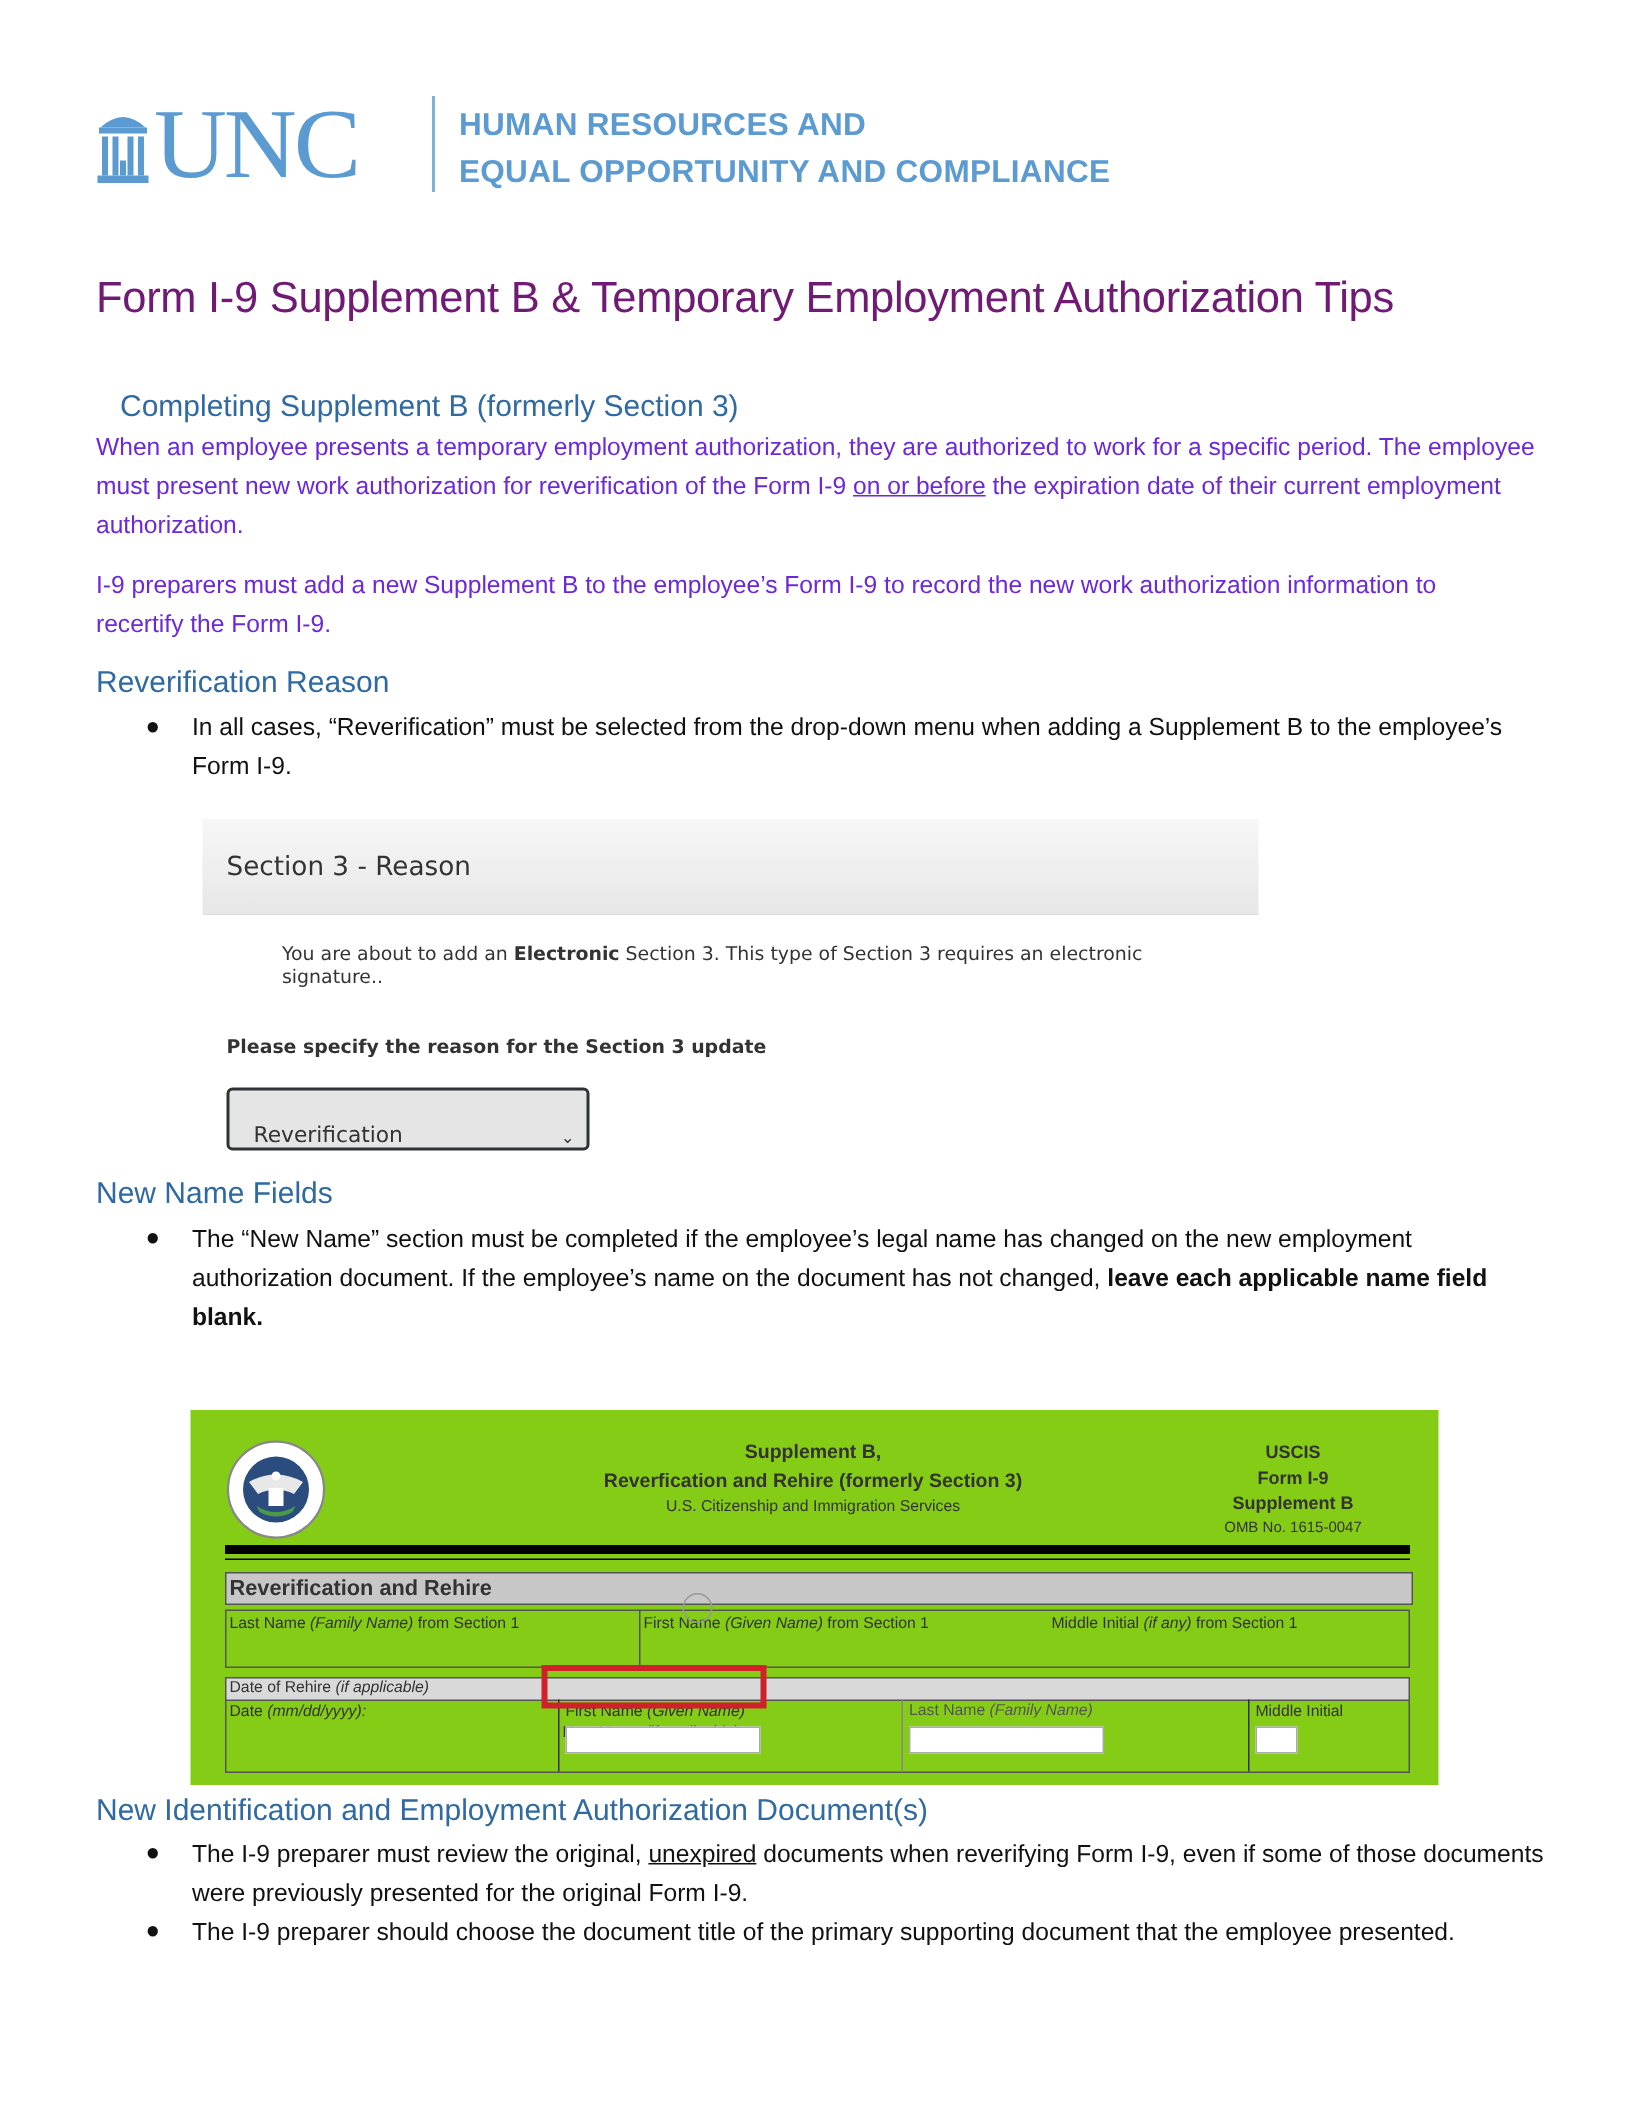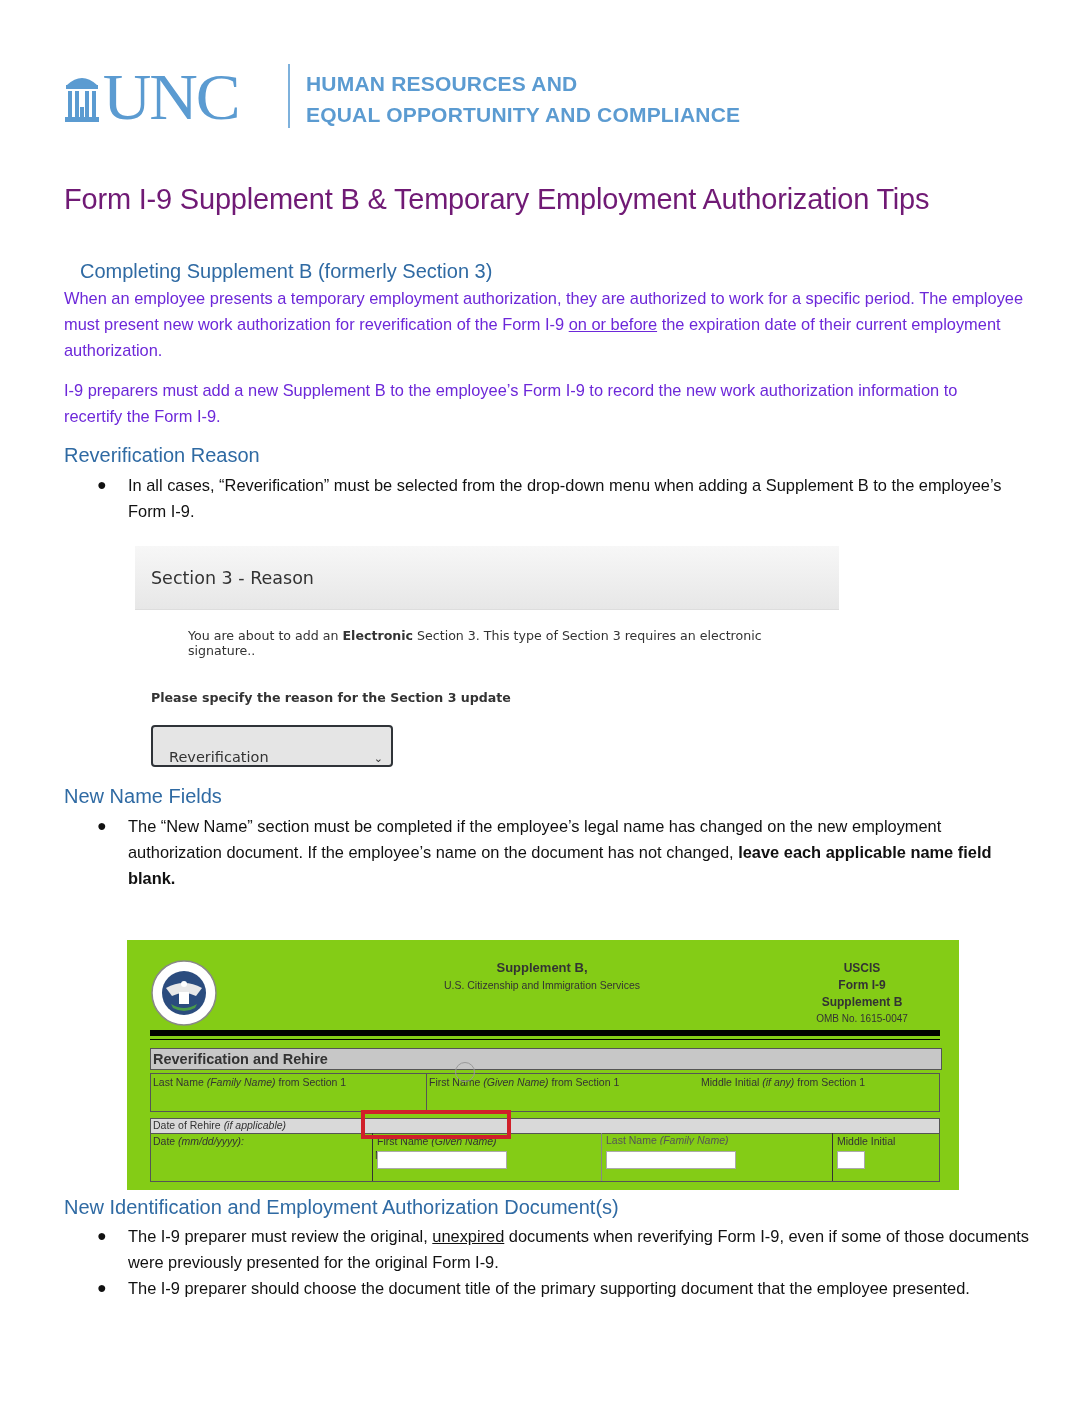--- a/index.html
+++ b/index.html
@@ -128,20 +128,21 @@
   <svg class="seal" viewBox="0 0 66 66">
     <circle cx="33" cy="33" r="32" fill="#fff" stroke="#888" stroke-width="1.5"></circle>
     <circle cx="33" cy="33" r="22" fill="#2b4c7e"></circle>
     <path d="M15 28 Q33 18 51 28 L45 36 Q33 30 21 36 Z" fill="#e8e8e8"></path>
     <rect x="28" y="32" width="10" height="12" fill="#fff"></rect>
     <path d="M20 44 Q33 52 46 44 L44 48 Q33 54 22 48 Z" fill="#4a9a4a"></path>
     <circle cx="33" cy="24" r="3" fill="#fff"></circle>
   </svg>
   <div class="form-center">
     <div class="fc1">Supplement B,</div>
+    <div class="fc1">Reverfication and Rehire (formerly Section 3)</div>
     <div class="fc3">U.S. Citizenship and Immigration Services</div>
   </div>
   <div class="form-right">
     <div class="fr1">USCIS</div>
     <div class="fr1">Form I-9</div>
     <div class="fr1">Supplement B</div>
     <div class="fr2">OMB No. 1615-0047</div>
   </div>
   <div class="thick-rule"></div>
   <div class="thin-rule"></div>

